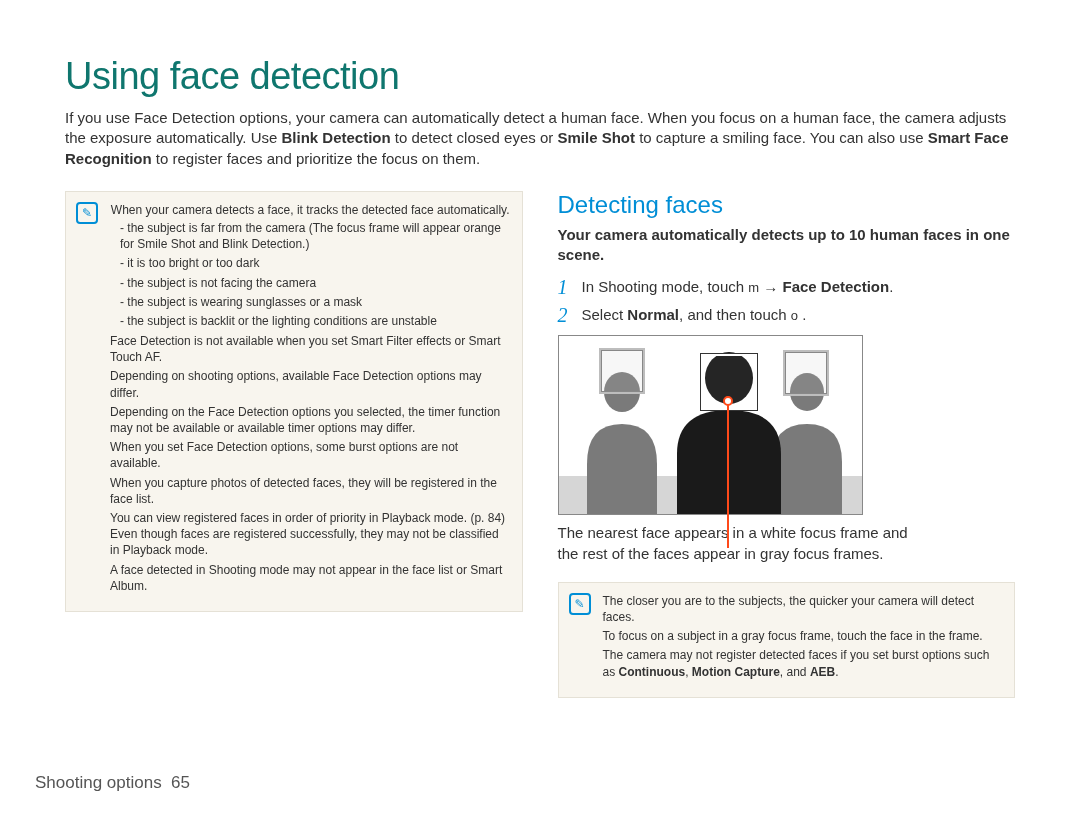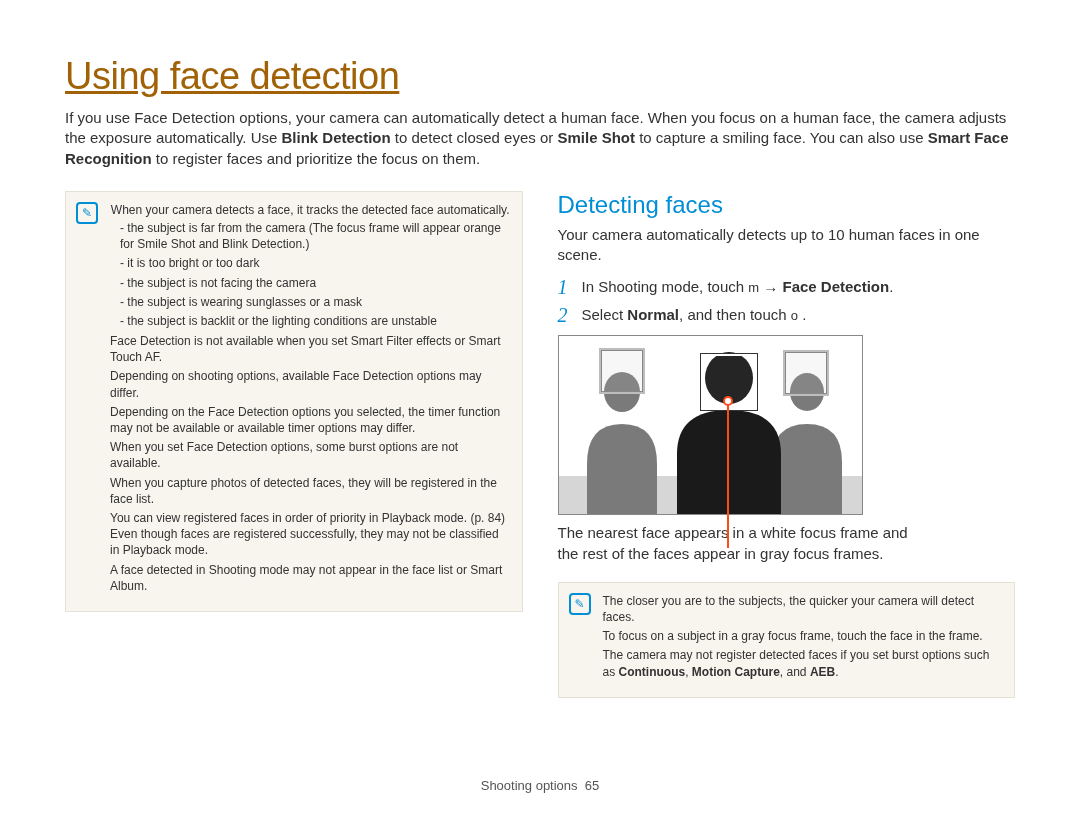--- a/index.html
+++ b/index.html
@@ -8,24 +8,23 @@
     height: 815px;
     font-family: Arial, Helvetica, sans-serif;
     background: #fff;
     color: #333;
     position: relative;
     padding: 55px 65px 0 65px;
   }
   .page-title {
     font-size: 38px;
     font-weight: 400;
-    color: #a16207;
+    color: #0f766e;
     letter-spacing: -0.5px;
     margin-bottom: 10px;
-    text-decoration: underline;
   }
   .intro {
     font-size: 15px;
     line-height: 1.35;
     color: #333;
     margin-bottom: 22px;
   }
   .intro b { font-weight: bold; }
   .columns {
     display: flex;
@@ -64,20 +63,21 @@
   .section-title {
     font-size: 24px;
     font-weight: 400;
     color: #008ed6;
     margin-bottom: 6px;
   }
   .section-desc {
     font-size: 15px;
     line-height: 1.35;
     margin-bottom: 12px;
+    font-weight: bold;
   }
   .step {
     display: flex;
     align-items: flex-start;
     gap: 10px;
     margin-bottom: 8px;
   }
   .step-num {
     font-size: 20px;
     color: #008ed6;
@@ -148,23 +148,24 @@
   }
   .caption {
     font-size: 15px;
     line-height: 1.35;
     margin-bottom: 18px;
   }
   .footer {
     position: absolute;
     bottom: 22px;
     left: 0; right: 0;
-    text-align: center;
-    font-size: 13px;
+    text-align: left;
+    font-size: 17px;
     color: #555;
+    padding-left: 35px;
   }
 </style>
 </head>
 <body>
 
 <h1 class="page-title">Using face detection</h1>
 
 <p class="intro">
   <span>If you use Face Detection options, your camera can automatically detect a human face. When you focus on a human face, the camera adjusts the exposure automatically. Use </span><b>Blink Detection</b><span> to detect closed eyes or </span><b>Smile Shot</b><span> to capture a smiling face. You can also use </span><b>Smart Face Recognition</b><span> to register faces and prioritize the focus on them.</span>
 </p>

